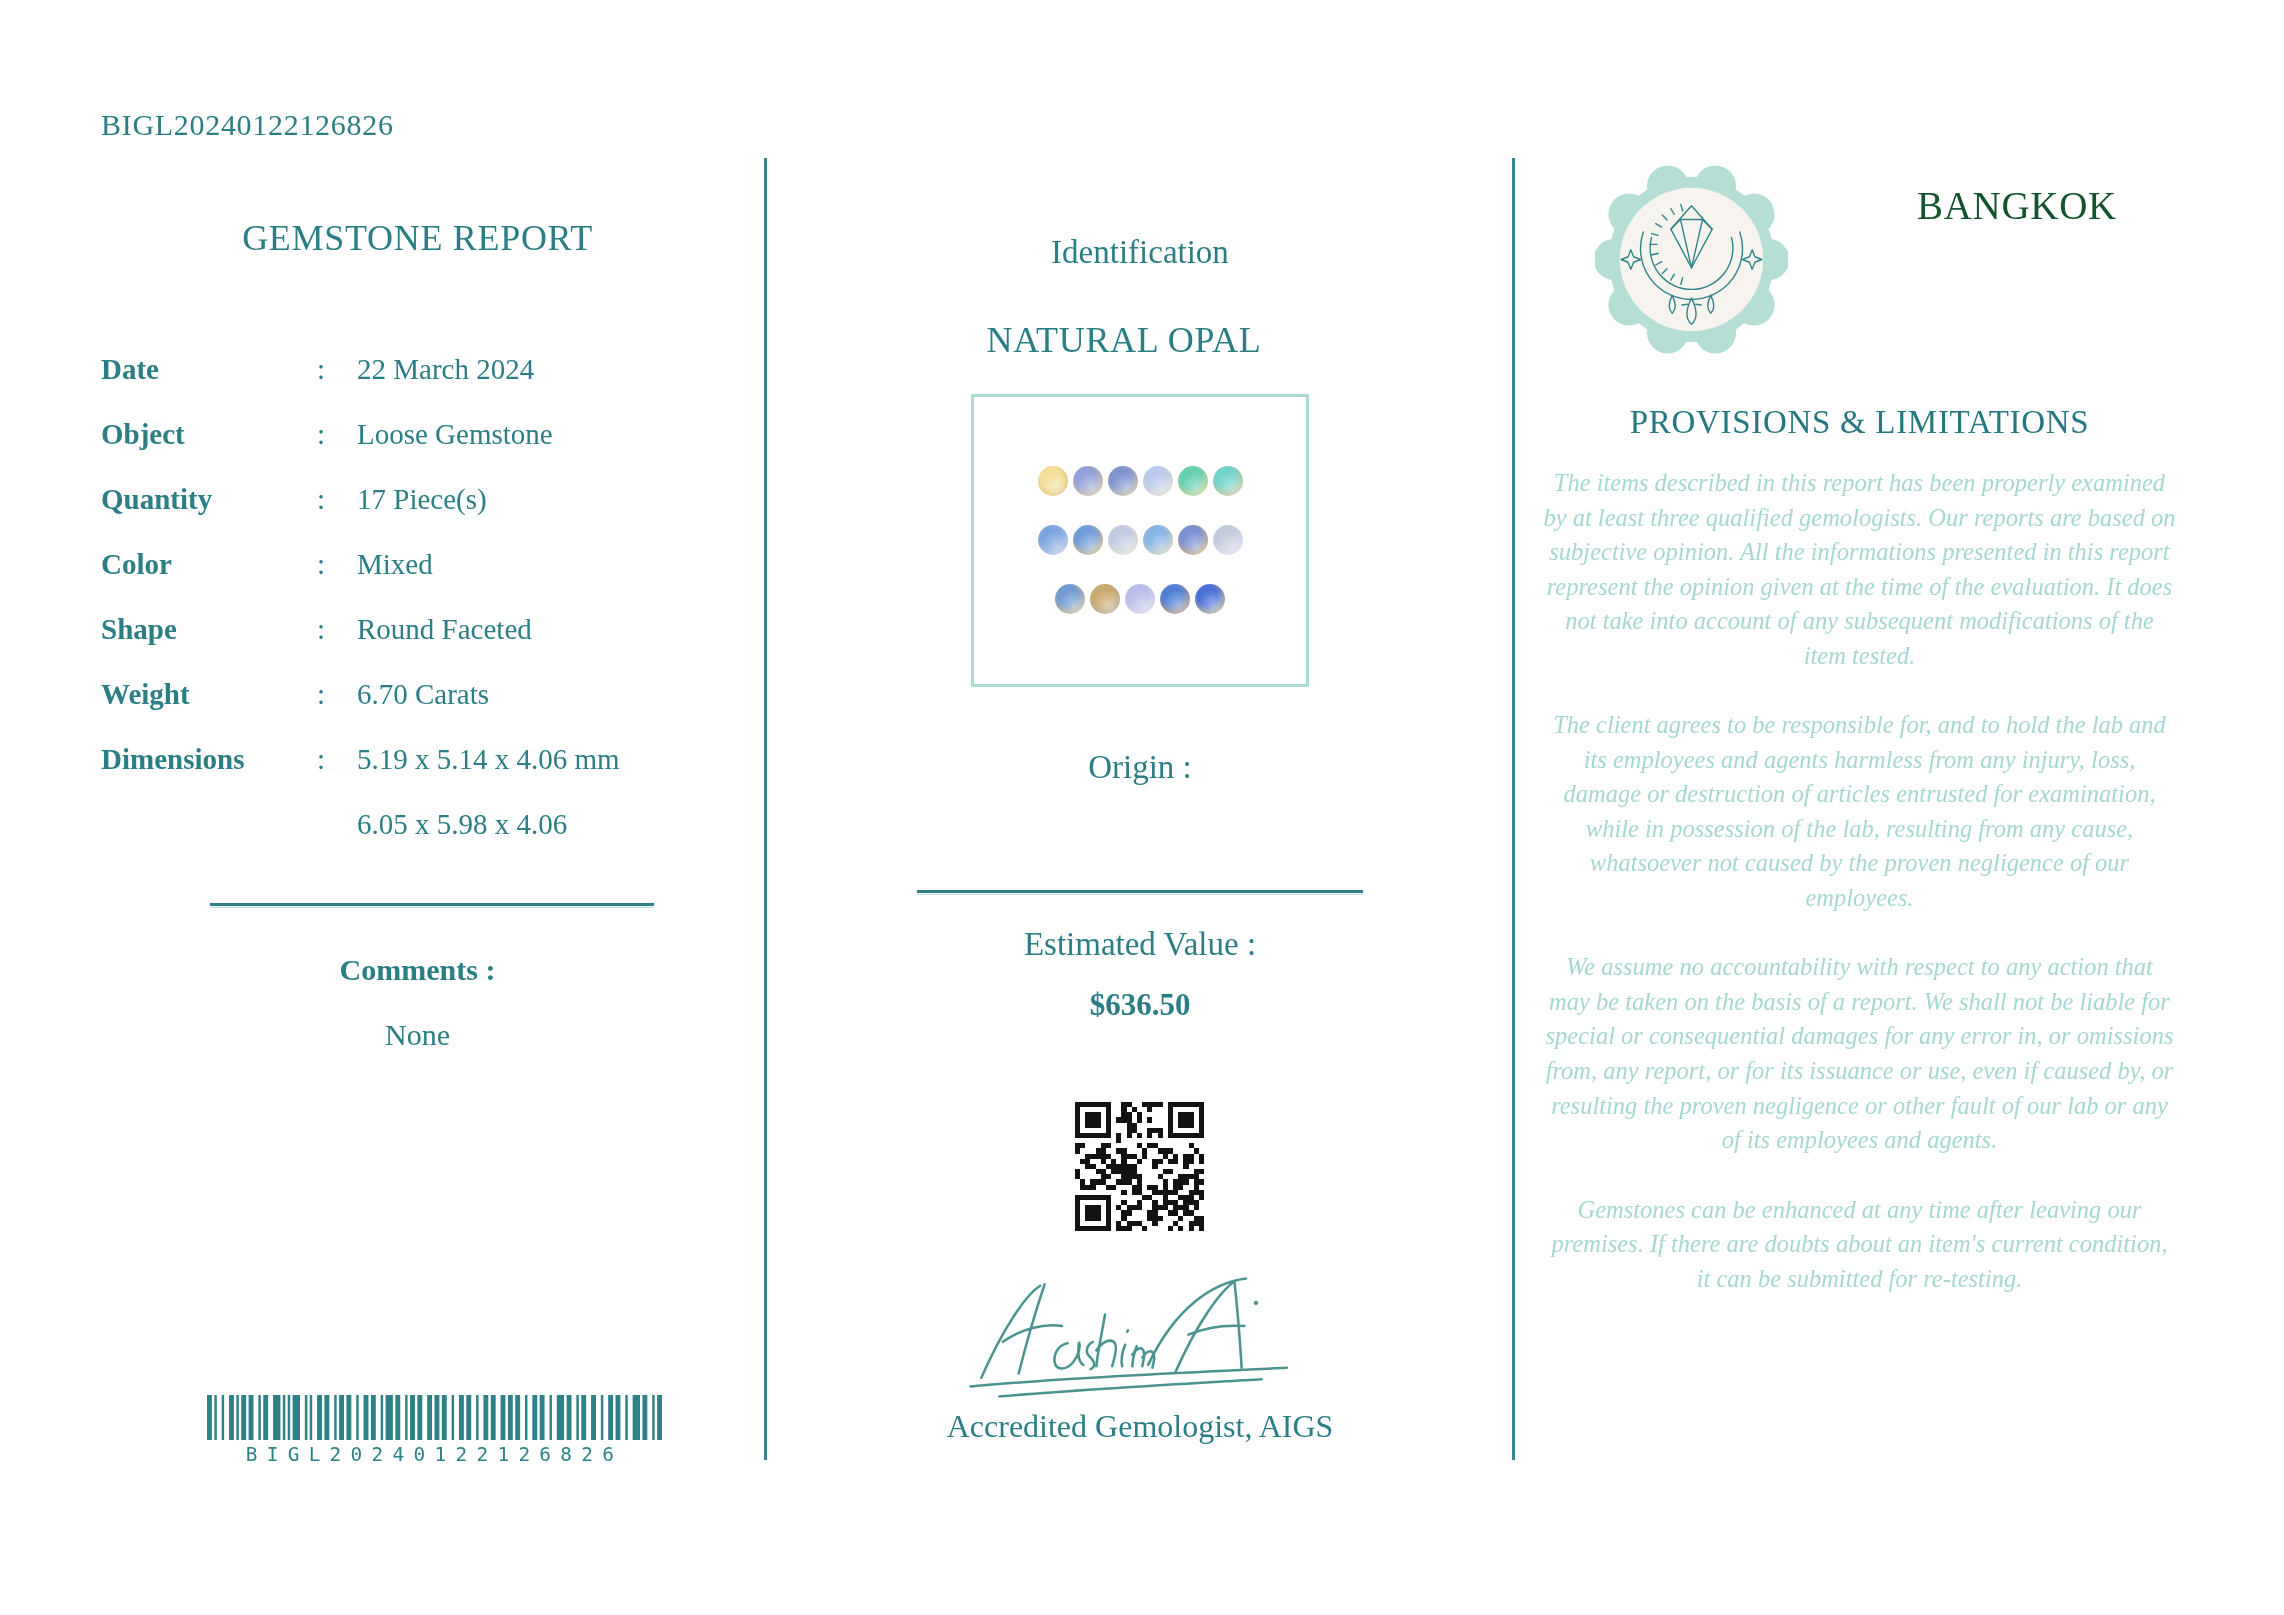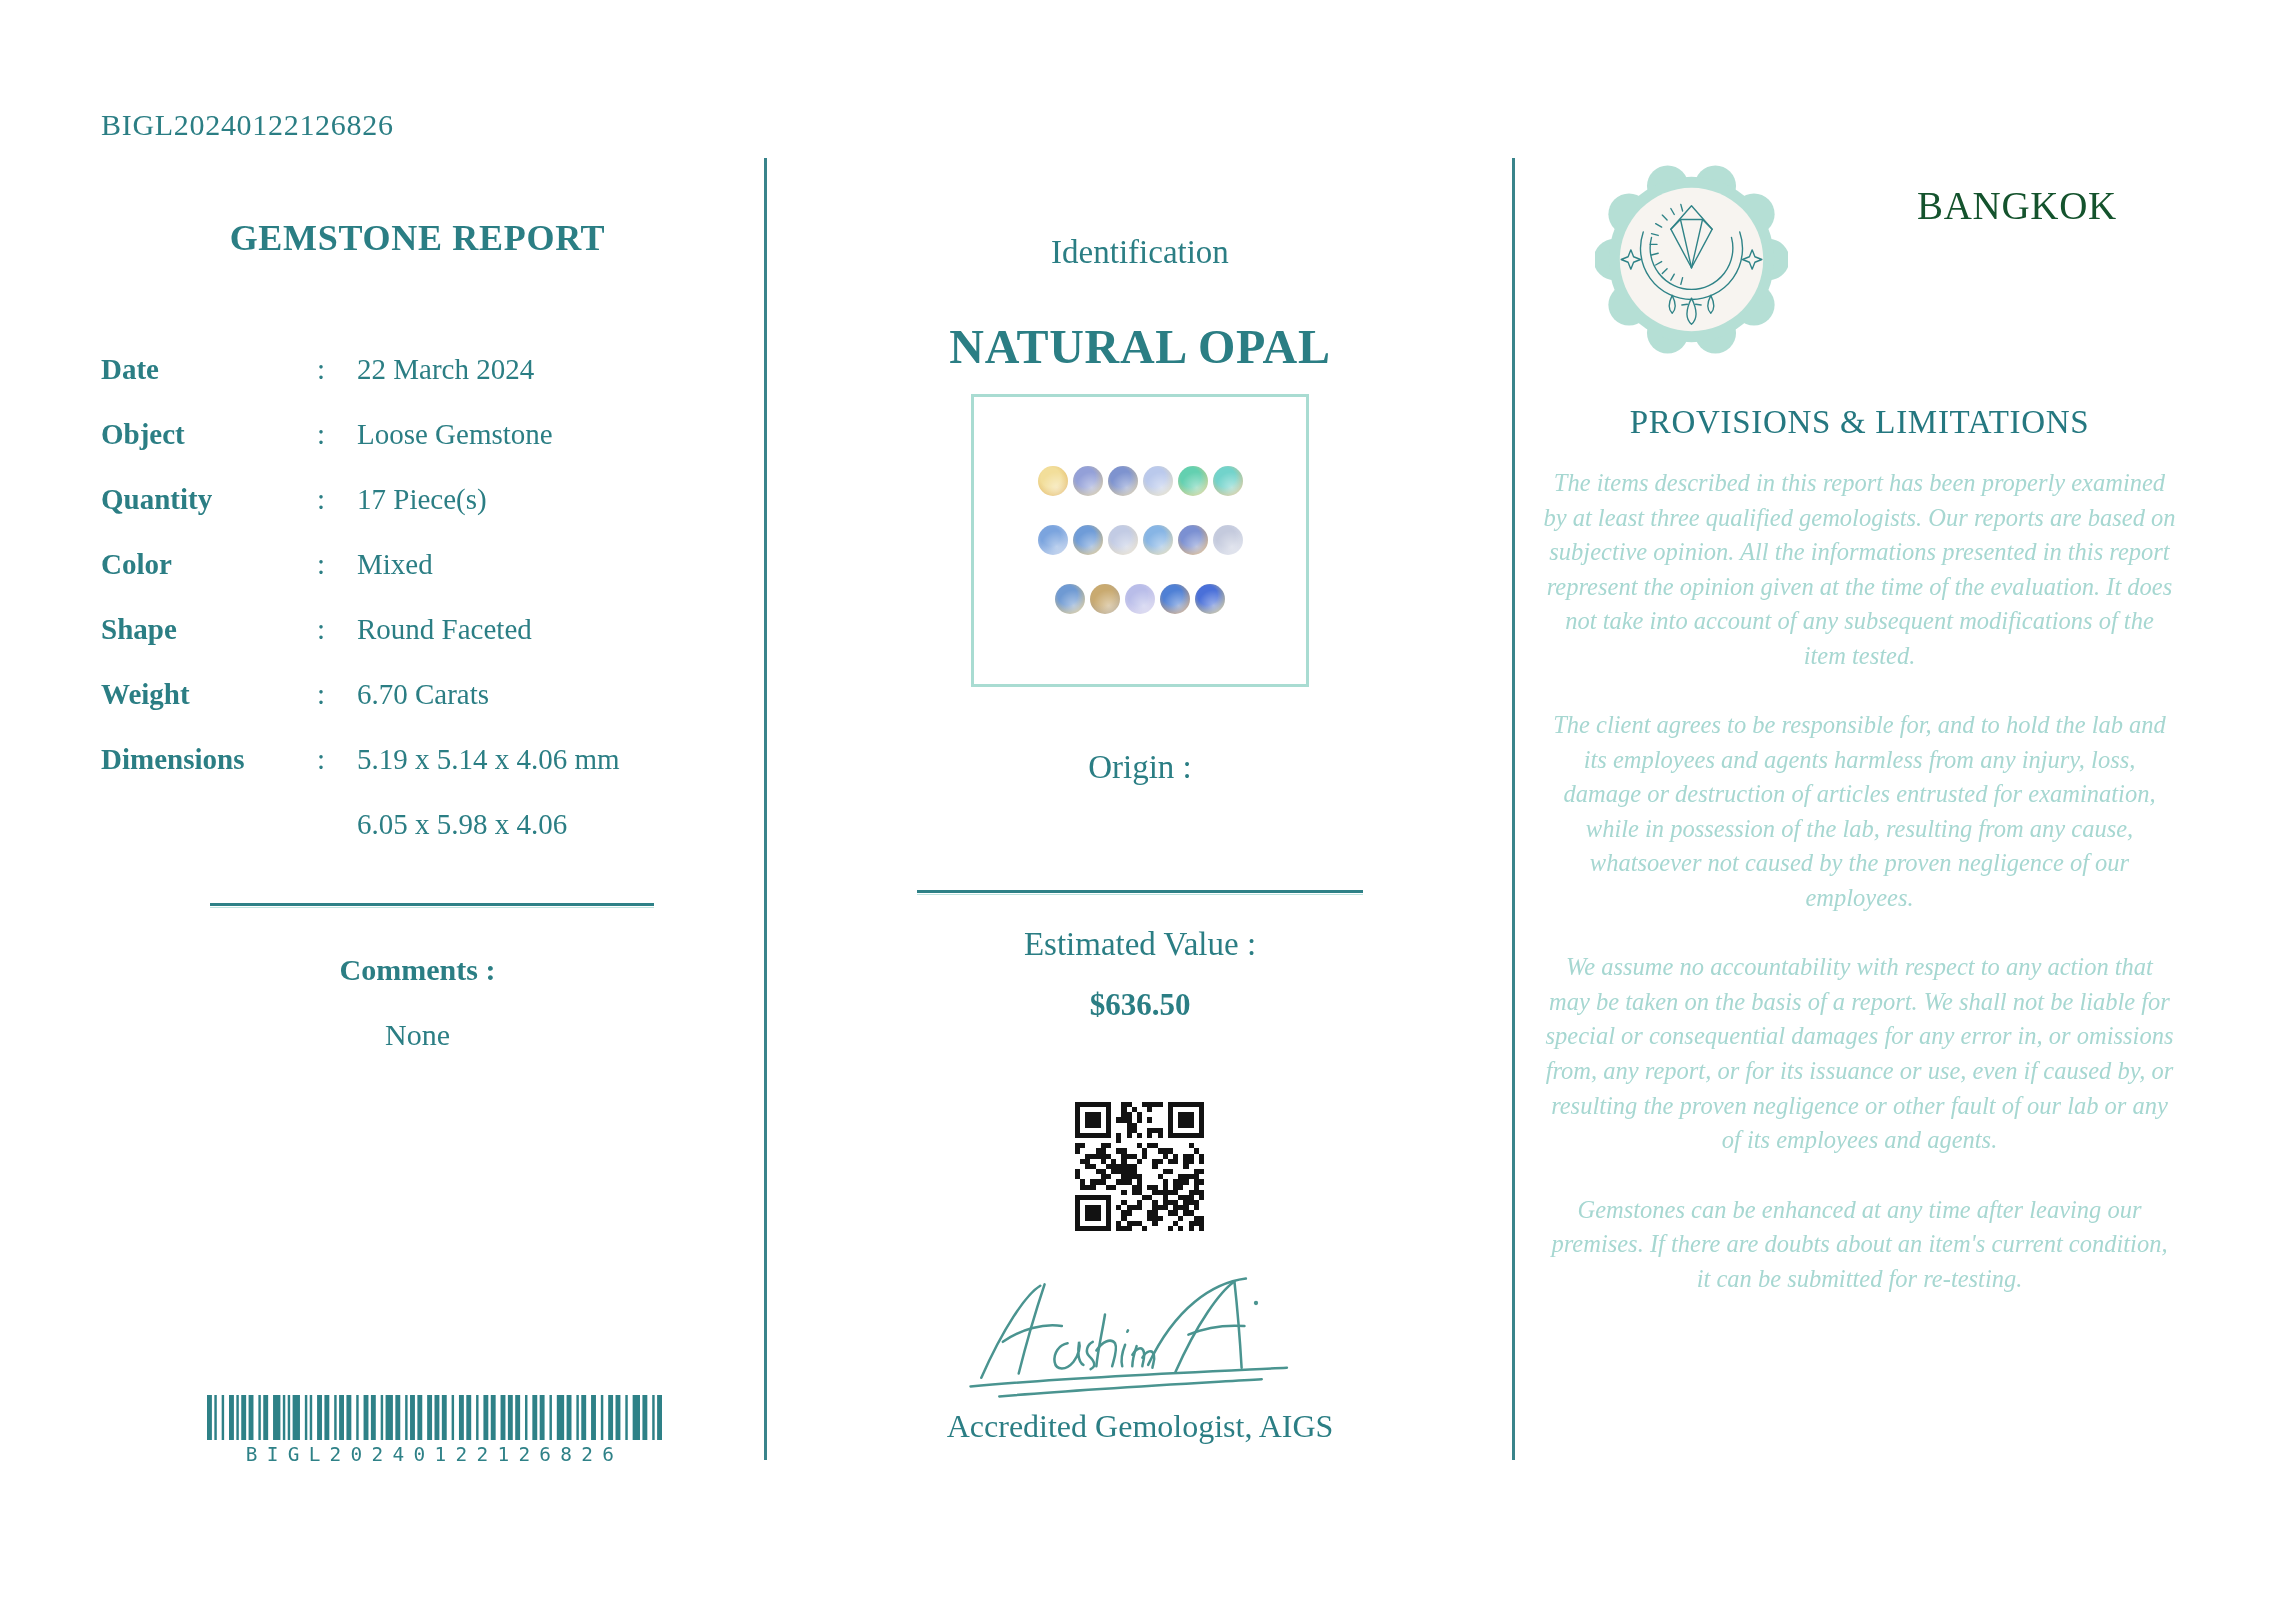--- a/index.html
+++ b/index.html
@@ -2,38 +2,38 @@
 <html style="font-size:11.5px"><head>
 <meta charset="utf-8">
 <style>
   html,body{margin:0;padding:0;background:#ffffff;}
   .page{position:relative;width:2284px;height:1616px;background:#ffffff;overflow:hidden;
         font-family:"Liberation Serif", serif;color:#2b7e84;}
   .abs{position:absolute;}
   .center{text-align:center;}
   
   .report-no{left:101px;top:108px;font-size:30px;letter-spacing:0.7px;}
-  .report-title{left:101px;top:217px;width:633px;font-size:36px;font-weight:bold;letter-spacing:0.7px;}
+  .report-title{left:101px;top:217px;width:633px;font-size:36px;font-weight:normal;letter-spacing:0.7px;}
   .details{left:101px;top:337px;width:662px;}
   .detail-row{display:grid;grid-template-columns:216px 40px 1fr;height:65px;align-items:center;
               font-size:29px;}
   .detail-row .lbl{font-weight:bold;}
   .divider{height:5px;background:linear-gradient(#2e8187 0 2.9px,#ffffff 2.9px 3.6px,#bfe4df 3.6px 5px);}
   .comments-divider{left:210px;top:903px;width:444px;}
   .comments-label{left:101px;top:953px;width:633px;font-size:30px;font-weight:bold;}
   .comments-value{left:101px;top:1018px;width:633px;font-size:30px;}
   .barcode-wrap{left:207px;top:1395px;width:455px;text-align:center;}
   .barcode-wrap svg{display:block;width:455px;height:45px;}
   .barcode-text{margin-top:2.9px;font-family:"DejaVu Sans Mono","Liberation Mono",monospace;
                 font-size:19.4px;letter-spacing:9.3px;color:#2e8187;white-space:nowrap;}
   
   .vline{width:2.9px;top:158px;height:1302px;background:#39848b;}
   
   .ident-label{left:766px;top:234px;width:748px;font-size:33px;}
-  .species{left:766px;top:319px;width:748px;font-size:48px;font-weight:bold;letter-spacing:0.7px;}
+  .species{left:750px;top:319px;width:748px;font-size:36px;font-weight:normal;letter-spacing:0.7px;}
   .photo-box{left:971px;top:394px;width:338px;height:293px;border:3.6px solid #a9dcd2;
              background:#ffffff;box-sizing:border-box;display:flex;flex-direction:column;
              justify-content:flex-start;padding-top:69px;row-gap:29px;}
   .gem-row{display:flex;justify-content:center;column-gap:5px;}
   .gem{width:30px;height:30px;border-radius:50%;}
   .origin-label{left:766px;top:749px;width:748px;font-size:33px;}
   .origin-value{left:766px;top:807px;width:748px;font-size:36px;font-weight:bold;letter-spacing:0.7px;}
   .mid-divider{left:917px;top:890px;width:446px;}
   .est-label{left:766px;top:926px;width:748px;font-size:33px;text-align:center;}
   .est-value{left:766px;top:987px;width:748px;font-size:31px;font-weight:bold;}

